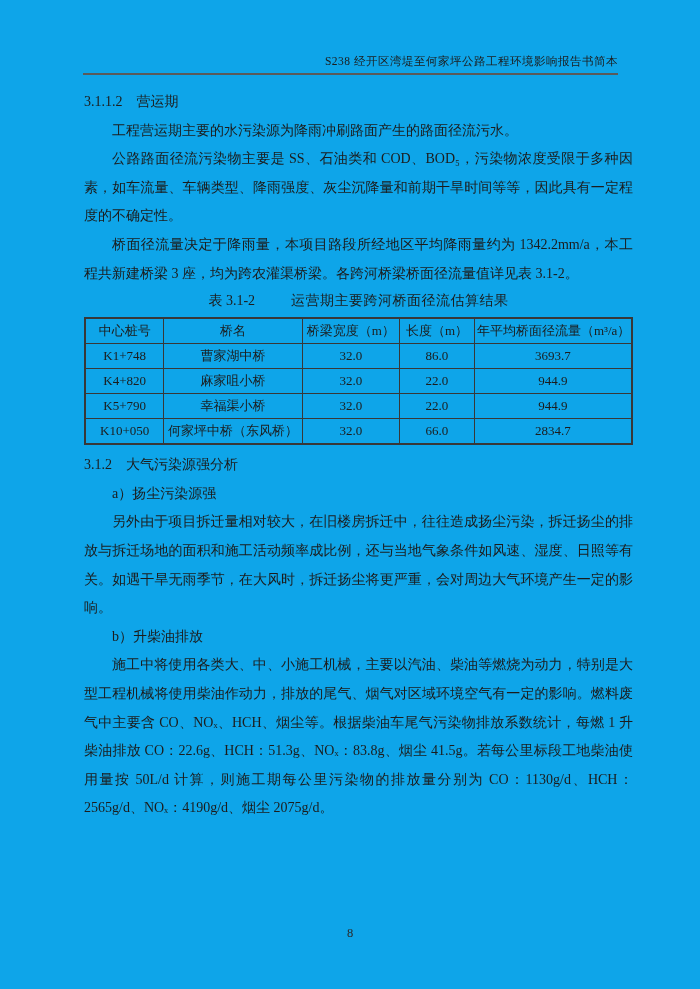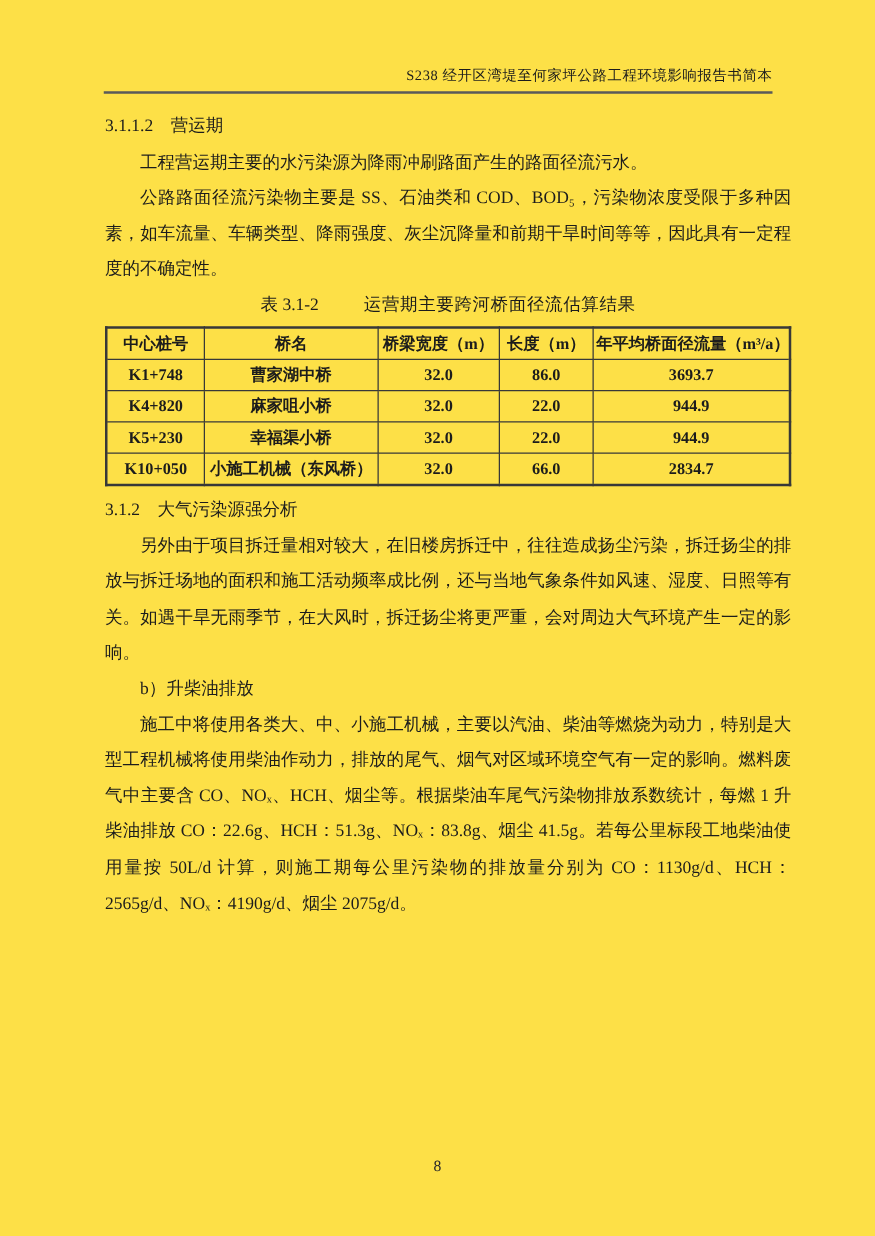--- a/index.html
+++ b/index.html
@@ -4,21 +4,21 @@
 <style>
   html, body {
     margin: 0;
     padding: 0;
     background: #ffffff;
   }
   .page {
     position: relative;
     width: 700px;
     height: 989px;
-    background: #fde047;
+    background: #0ea5e9;
     font-family: "Liberation Serif", "DejaVu Serif", serif;
     color: #1c1c1c;
     overflow: hidden;
   }
   .header {
     position: absolute;
     top: 54px;
     left: 83px;
     right: 82px;
     text-align: right;
@@ -62,21 +62,21 @@
   table.runoff {
     width: 100%;
     border-collapse: collapse;
     table-layout: fixed;
     border: 2px solid #383838;
     font-size: 13px;
     margin-bottom: 6px;
   }
   table.runoff th, table.runoff td {
     border: 1px solid #383838;
-    font-weight: bold;
+    font-weight: normal;
     text-align: center;
     vertical-align: middle;
     height: 24px;
     line-height: 16px;
     padding: 0 2px;
     overflow: hidden;
     white-space: nowrap;
   }
   col.c1 { width: 14.4%; }
   col.c2 { width: 25.3%; }
@@ -104,20 +104,21 @@
   </div>
 
   <div class="content">
 
     <h3 class="heading">3.1.1.2 营运期</h3>
 
     <p class="body-para">工程营运期主要的水污染源为降雨冲刷路面产生的路面径流污水。</p>
 
     <p class="body-para">公路路面径流污染物主要是 SS、石油类和 COD、BOD₅，污染物浓度受限于多种因素，如车流量、车辆类型、降雨强度、灰尘沉降量和前期干旱时间等等，因此具有一定程度的不确定性。</p>
 
+    <p class="body-para">桥面径流量决定于降雨量，本项目路段所经地区平均降雨量约为 1342.2mm/a，本工程共新建桥梁 3 座，均为跨农灌渠桥梁。各跨河桥梁桥面径流量值详见表 3.1-2。</p>
 
     <div class="table-caption">
       <span class="cap-label">表 3.1-2</span><span class="cap-title">运营期主要跨河桥面径流估算结果</span>
     </div>
 
     <table class="runoff">
       <colgroup>
         <col class="c1">
           <col class="c2">
           <col class="c3">
@@ -142,39 +143,40 @@
           <td>3693.7</td>
         </tr>
         <tr>
           <td>K4+820</td>
           <td>麻家咀小桥</td>
           <td>32.0</td>
           <td>22.0</td>
           <td>944.9</td>
         </tr>
         <tr>
-          <td>K5+230</td>
+          <td>K5+790</td>
           <td>幸福渠小桥</td>
           <td>32.0</td>
           <td>22.0</td>
           <td>944.9</td>
         </tr>
         <tr>
           <td>K10+050</td>
-          <td>小施工机械（东风桥）</td>
+          <td>何家坪中桥（东风桥）</td>
           <td>32.0</td>
           <td>66.0</td>
           <td>2834.7</td>
         </tr>
       </tbody>
     </table>
 
     <h3 class="heading h-312">3.1.2 大气污染源强分析</h3>
 
 
+    <p class="item-para">a）扬尘污染源强</p>
 
 
     <p class="body-para">另外由于项目拆迁量相对较大，在旧楼房拆迁中，往往造成扬尘污染，拆迁扬尘的排放与拆迁场地的面积和施工活动频率成比例，还与当地气象条件如风速、湿度、日照等有关。如遇干旱无雨季节，在大风时，拆迁扬尘将更严重，会对周边大气环境产生一定的影响。</p>
 
     <p class="item-para">b）升柴油排放</p>
 
     <p class="body-para">施工中将使用各类大、中、小施工机械，主要以汽油、柴油等燃烧为动力，特别是大型工程机械将使用柴油作动力，排放的尾气、烟气对区域环境空气有一定的影响。燃料废气中主要含 CO、NOₓ、HCH、烟尘等。根据柴油车尾气污染物排放系数统计，每燃 1 升柴油排放 CO：22.6g、HCH：51.3g、NOₓ：83.8g、烟尘 41.5g。若每公里标段工地柴油使用量按 50L/d 计算，则施工期每公里污染物的排放量分别为 CO：1130g/d、HCH：2565g/d、NOₓ：4190g/d、烟尘 2075g/d。</p>
 
   </div>
 

